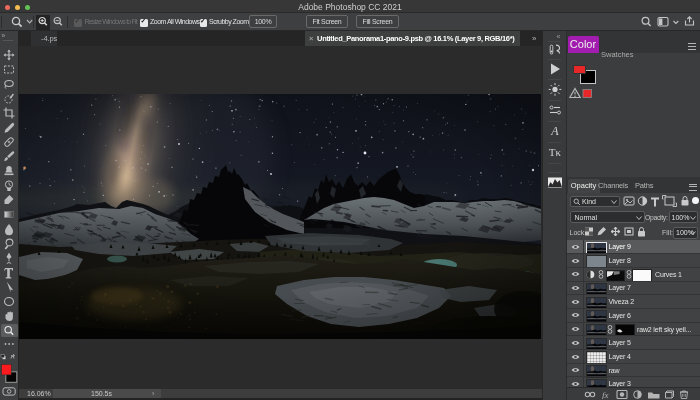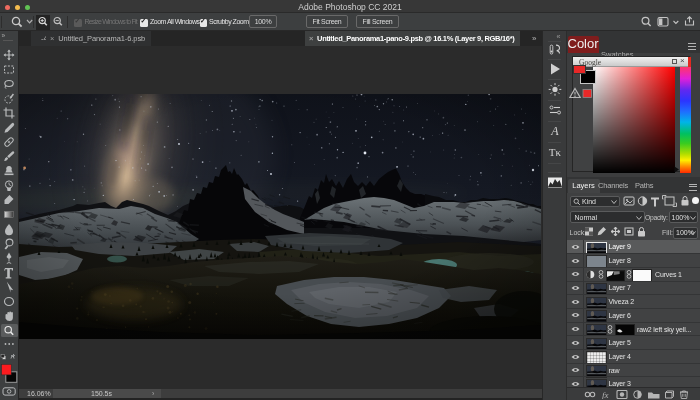--- a/index.html
+++ b/index.html
@@ -93,21 +93,20 @@
       <rect x="19" y="2.5" width="3.4" height="6.5" fill="#c4c4c4"></rect>
       <path d="M33.5 5 l2.4 2.4 2.4-2.4" fill="none" stroke="#c4c4c4" stroke-width="1.1"></path>
       <path d="M45.5 4.5 v4.5 h8 v-4.5" fill="none" stroke="#c4c4c4" stroke-width="1.1"></path>
       <line x1="49.5" y1="1.2" x2="49.5" y2="6.5" stroke="#c4c4c4" stroke-width="1.1"></line>
       <path d="M47.3 3 l2.2-2.2 2.2 2.2" fill="none" stroke="#c4c4c4" stroke-width="1.1"></path>
     </svg>
   </div>
 
   <div class="abs" id="tabbar">
     <div class="tab" style="left:0px;width:26px;padding-left:10px;margin-left:12px;">-4.psb</div>
-    <div class="tab" style="left:27px;width:105px;padding-left:4px;"><span class="x">×</span>Untitled_Panorama1-6.psb</div>
     <div class="tab active" style="left:286px;width:215px;padding-left:4px;"><span class="x">×</span>Untitled_Panorama1-pano-9.psb @ 16.1% (Layer 9, RGB/16*)</div>
     <div class="abs" style="left:513px;top:3px;color:#b8b8b8;font-size:8px;letter-spacing:-1px;">»</div>
   </div>
 
   <div class="abs" id="toolbar">
     <div style="position:absolute;left:1.5px;top:1px;color:#a8a8a8;font-size:6.5px;letter-spacing:-1px;">»</div>
     <div style="position:absolute;left:3px;top:8.5px;width:10px;height:1.5px;background:#565656;"></div>
     <svg style="position:absolute;left:0;top:0;" width="19" height="369" viewBox="0 0 19 369">
 <defs>
         <linearGradient id="tg" x1="0" y1="0" x2="1" y2="0">
@@ -1044,48 +1043,35 @@
         <circle cx="4" cy="2.5" r="1.5" fill="none" stroke="#cfcfcf" stroke-width="0.9"></circle>
       </g>
       <path d="M5,146.5 h14 v10 h-14 Z" fill="#e9e9e9"></path>
       <path d="M5,156 l2.5-5 2,2.5 2.5-5.5 2.5,3.5 2-2.5 2.5,7Z" fill="#2a2a2a"></path>
     </svg>
     <div style="position:absolute;left:5px;top:93.5px;width:14px;height:13px;color:#d4d4d4;font-family:'Liberation Serif',serif;font-size:12px;font-style:italic;text-align:center;line-height:13px;">A</div>
     <div style="position:absolute;left:3px;top:114.5px;width:18px;height:13px;color:#d4d4d4;font-family:'Liberation Serif',serif;font-size:11px;text-align:center;line-height:13px;">Tκ</div>
   </div>
   <div class="abs" id="panel">
     <div style="position:absolute;left:0;top:0;width:134px;height:21.5px;background:#333435;"></div>
-    <div style="position:absolute;left:0.5px;top:5px;width:31px;height:16.5px;background:#7f1d1d;border-radius:2px 2px 0 0;color:#ededed;font-size:13px;text-align:center;line-height:16px;">Color</div>
+    <div style="position:absolute;left:0.5px;top:5px;width:31px;height:16.5px;background:#a21caf;border-radius:2px 2px 0 0;color:#ededed;font-size:11px;text-align:center;line-height:16px;">Color</div>
     <div style="position:absolute;left:34px;top:16px;width:40px;height:16.5px;color:#a8a8a8;font-size:7.5px;line-height:16px;">Swatches</div>
     <div style="position:absolute;left:121px;top:12px;width:8px;height:5px;border-top:1px solid #b4b4b4;border-bottom:1px solid #b4b4b4;">
       <div style="margin-top:1.5px;height:1px;background:#b4b4b4;"></div>
     </div>
-    <div style="position:absolute;left:5px;top:25px;width:118px;height:116px;background:#404142;border:0.5px solid #252525;box-sizing:border-box;">
-<div style="position:absolute;left:0;top:0;width:118px;height:9.5px;background:linear-gradient(#f0f0f0,#cbcbcb);border-bottom:1px solid #9a9a9a;box-sizing:border-box;">
-<span style="position:absolute;left:6px;top:1px;font-family:'Liberation Serif',serif;font-size:7.5px;color:#44443f;">Google</span>
-<span style="position:absolute;left:99px;top:2px;width:5px;height:5px;border:1px solid #555;box-sizing:border-box;"></span>
-<span style="position:absolute;left:107px;top:-1.5px;font-size:8px;color:#444;">×</span>
-<span style="position:absolute;right:0;top:0;width:3.5px;height:9.5px;background:#e02a1f;"></span>
-</div>
-<div style="position:absolute;left:19.5px;top:9.5px;width:82.5px;height:106.5px;background:linear-gradient(to bottom, rgba(0,0,0,0) 0%, #000 100%), linear-gradient(to right, #fff 0%, #f00 100%);"></div>
-<div style="position:absolute;left:106.5px;top:9.5px;width:11.5px;height:106.5px;background:linear-gradient(#ff356a 0%, #e020d8 11%, #6028f0 22%, #2b35ff 32%, #1f6dff 42%, #00b4e8 52%, #00c060 63%, #38cc20 72%, #b0dd00 82%, #ffee00 88%, #ff8800 94%, #ff2a00 100%);"></div>
-<svg style="position:absolute;left:99.5px;top:108.5px;" width="7" height="7" viewBox="0 0 7 7">
-        <path d="M1.5,0.5 L6,3.5 L1.5,6.5Z" fill="#0d0d0d"></path>
-      </svg>
-</div>
     <div style="position:absolute;left:13px;top:39px;width:15.5px;height:14px;background:#000;border:1px solid #c6c6c6;box-sizing:border-box;"></div>
     <div style="position:absolute;left:5.5px;top:33.5px;width:13px;height:9.5px;background:#e82828;border:0.5px solid #333;box-sizing:border-box;"></div>
     <svg style="position:absolute;left:2px;top:56px;" width="24" height="13" viewBox="0 0 24 13">
 <path d="M6,1.5 L11.2,10.5 H0.8 Z" fill="none" stroke="#b8b8b8" stroke-width="1.2"></path>
 <line x1="6" y1="4.8" x2="6" y2="7.6" stroke="#b8b8b8" stroke-width="1.1"></line>
 <circle cx="6" cy="9.2" r="0.7" fill="#b8b8b8"></circle>
 <rect x="14" y="2.5" width="8.5" height="8" fill="#e82828" stroke="#8a8a8a" stroke-width="0.8"></rect>
 </svg>
     <div style="position:absolute;left:0;top:146px;width:134px;height:15.5px;background:#333435;"></div>
-    <div style="position:absolute;left:0.5px;top:147.5px;width:32px;height:14px;background:#424344;border-radius:2px 2px 0 0;color:#f2f2f2;font-size:7.5px;text-align:center;line-height:14px;">Layers</div>
+    <div style="position:absolute;left:0.5px;top:147.5px;width:32px;height:14px;background:#424344;border-radius:2px 2px 0 0;color:#f2f2f2;font-size:7.5px;text-align:center;line-height:14px;">Opacity</div>
     <div style="position:absolute;left:31px;top:147.5px;height:14px;color:#b4b4b4;font-size:7.5px;line-height:14px;letter-spacing:-0.2px;">Channels</div>
     <div style="position:absolute;left:68px;top:147.5px;height:14px;color:#b4b4b4;font-size:7.5px;line-height:14px;letter-spacing:-0.2px;">Paths</div>
     <div style="position:absolute;left:122px;top:152.5px;width:8px;height:5px;border-top:1px solid #b4b4b4;border-bottom:1px solid #b4b4b4;">
       <div style="margin-top:1.5px;height:1px;background:#b4b4b4;"></div>
     </div>
     <div style="position:absolute;left:0;top:161.5px;width:134px;height:47.7px;background:#3f4041;"></div>
     <div style="position:absolute;left:3px;top:164.5px;width:50px;height:11.5px;background:#2c2d2e;border:1px solid #5a5b5c;border-radius:2px;box-sizing:border-box;">
 <svg style="position:absolute;left:2px;top:1.5px;" width="8" height="8" viewBox="0 0 8 8">
         <circle cx="3.2" cy="3.2" r="2.2" fill="none" stroke="#c0c0c0" stroke-width="0.9"></circle>
         <line x1="4.8" y1="4.8" x2="6.8" y2="6.8" stroke="#c0c0c0" stroke-width="1"></line>

